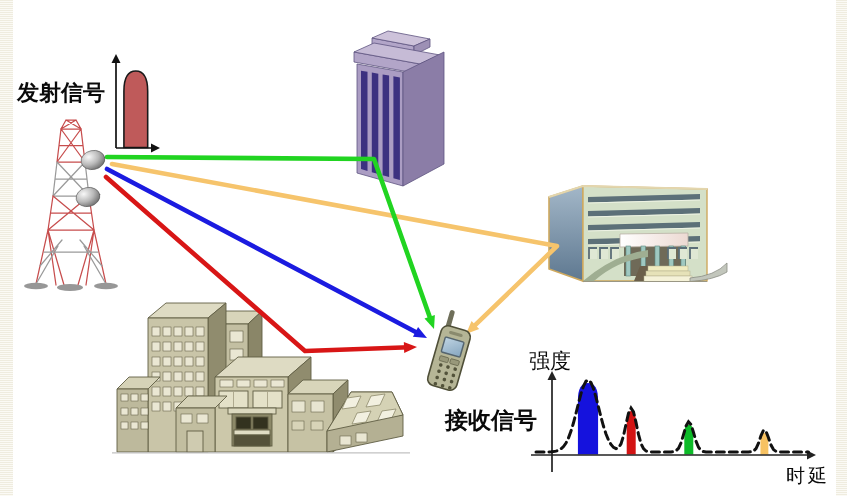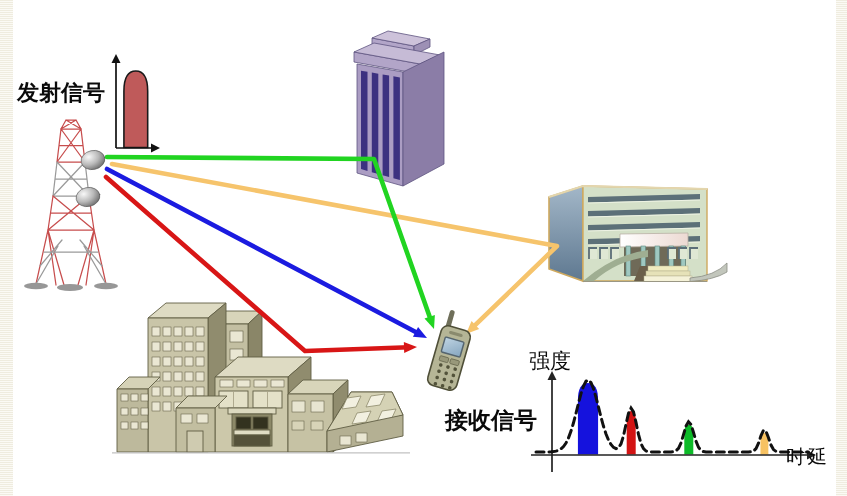--- a/index.html
+++ b/index.html
@@ -12,21 +12,21 @@
     position:absolute;top:0;height:496px;
     background:repeating-linear-gradient(to bottom,#efecdf 0px,#efecdf 1px,#fbfaf5 1px,#fbfaf5 2px);
   }
   #stripe-left{left:0;width:13px;}
   #stripe-right{right:0;width:11px;}
   #scene{position:absolute;left:0;top:0;}
   .lbl{position:absolute;color:#0a0a0a;white-space:nowrap;z-index:5;}
   #label-tx{left:17px;top:78px;font-size:22px;font-weight:bold;}
   #label-rx{left:445px;top:405px;font-size:23px;font-weight:bold;}
   #label-intensity{left:529px;top:347px;font-size:21px;}
-  #label-delay{left:786px;top:444px;font-size:19px;letter-spacing:3px;}
+  #label-delay{left:786px;top:463px;font-size:19px;letter-spacing:3px;}
 </style>
 </head>
 <body>
 
 <div id="stripe-left" class="edge-stripe"></div>
 <div id="stripe-right" class="edge-stripe"></div>
 
 <div id="label-tx" class="lbl">发射信号</div>
 <div id="label-rx" class="lbl">接收信号</div>
 <div id="label-intensity" class="lbl">强度</div>

